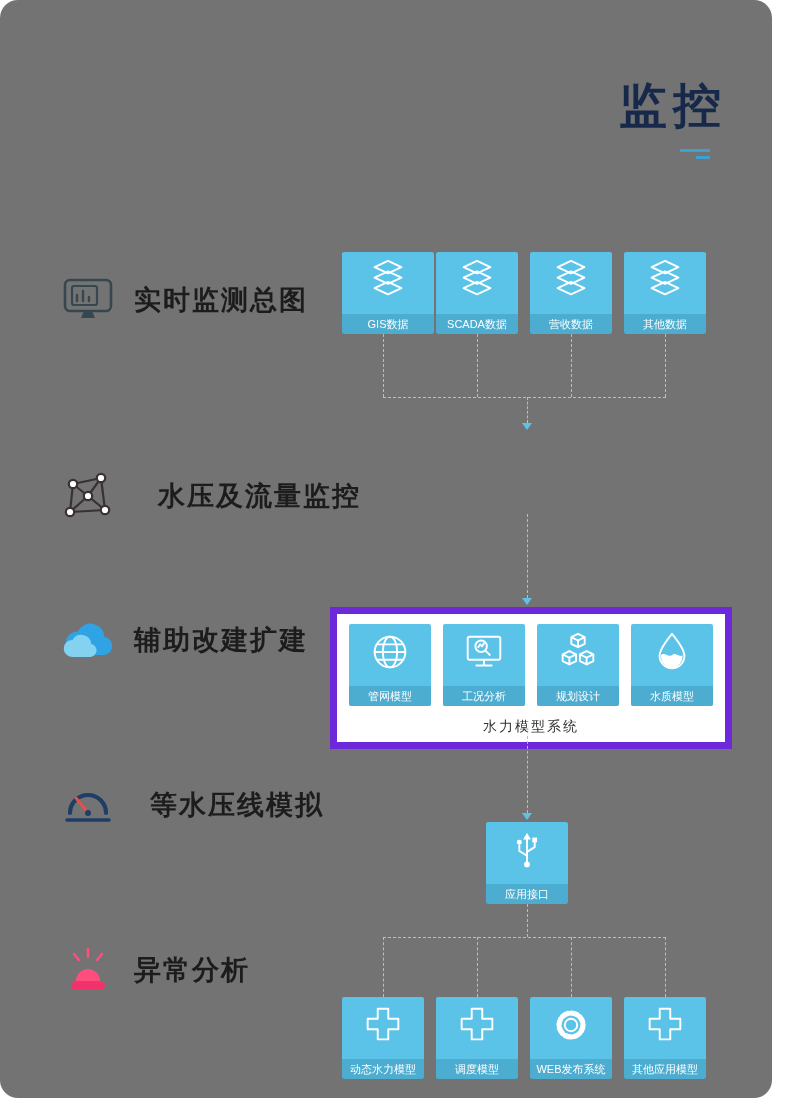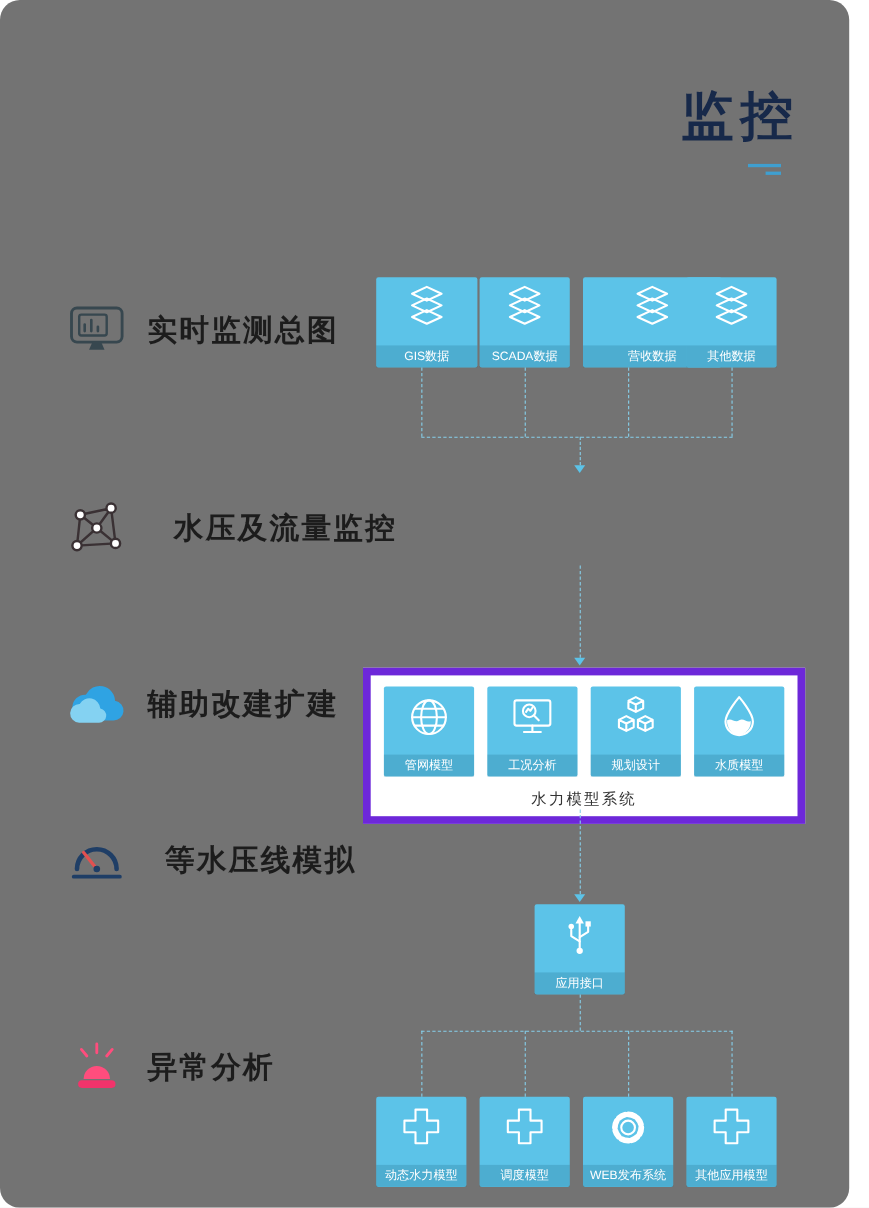--- a/index.html
+++ b/index.html
@@ -52,21 +52,21 @@
       <svg viewBox="0 0 56 56">
         <rect x="5" y="8" width="46" height="31" rx="5" fill="none" stroke="#37474f" stroke-width="2.6"></rect>
         <rect x="12" y="14" width="25" height="19" rx="2" fill="none" stroke="#37474f" stroke-width="2.2"></rect>
         <path d="M17 29v-6M23 29v-10M29 29v-4" stroke="#37474f" stroke-width="2.4" stroke-linecap="round" fill="none"></path>
         <path d="M24 39l-3 7h14l-3-7z" fill="#37474f"></path>
       </svg>
     </span>
     <span class="ftext">实时监测总图</span>
   </div>
 
-  <div class="feature" style="top:452px;gap:42px;">
+  <div class="feature" style="top:468px;gap:42px;">
     <span class="ficon">
       <svg viewBox="0 0 56 56" stroke="#3a3134" stroke-width="2.2" fill="none" stroke-linecap="round">
         <path d="M13 16L41 10M13 16L28 28M41 10L28 28M28 28L10 44M28 28L45 42M10 44L45 42M13 16L10 44M41 10L45 42"></path>
         <circle cx="13" cy="16" r="4.2" fill="#fff"></circle>
         <circle cx="41" cy="10" r="4.2" fill="#fff"></circle>
         <circle cx="28" cy="28" r="4.2" fill="#fff"></circle>
         <circle cx="10" cy="44" r="4.2" fill="#fff"></circle>
         <circle cx="45" cy="42" r="4.2" fill="#fff"></circle>
       </svg>
     </span>
@@ -76,21 +76,21 @@
   <div class="feature" style="top:612px;">
     <span class="ficon">
       <svg viewBox="0 0 56 56">
         <path d="M17 43h26a9 9 0 0 0 1.6-17.9A14 14 0 0 0 18 19.5 10.5 10.5 0 0 0 17 43z" fill="#2fa3e3"></path>
         <path d="M12 45h18a6.5 6.5 0 0 0 1.2-12.9A10 10 0 0 0 12.5 28 7.8 7.8 0 0 0 12 45z" fill="#84d2f2"></path>
       </svg>
     </span>
     <span class="ftext">辅助改建扩建</span>
   </div>
 
-  <div class="feature" style="top:754px;gap:34px;">
+  <div class="feature" style="top:777px;gap:34px;">
     <span class="ficon">
       <svg viewBox="0 0 56 56" fill="none" stroke-linecap="round">
         <path d="M10 36a18 18 0 0 1 36 0" stroke="#1f3e66" stroke-width="4.2"></path>
         <path d="M28 36L16 21" stroke="#e25050" stroke-width="3"></path>
         <circle cx="28" cy="36" r="3" fill="#1f3e66" stroke="none"></circle>
         <path d="M7 43h42" stroke="#1f3e66" stroke-width="3.4"></path>
       </svg>
     </span>
     <span class="ftext">等水压线模拟</span>
   </div>
@@ -115,21 +115,21 @@
     <div class="lbl">GIS数据</div>
   </div>
   <div class="node" style="left:436px;top:252px;">
     <svg viewBox="0 0 48 48" class="nicon">
       <path d="M24 4l14 6.5L24 17 10 10.5z"></path>
         <path d="M24 15l14 6.5L24 28 10 21.5z"></path>
         <path d="M24 26l14 6.5L24 39 10 32.5z"></path>
     </svg>
     <div class="lbl">SCADA数据</div>
   </div>
-  <div class="node" style="left:530px;top:252px;padding-left:44px;">
+  <div class="node" style="left:530px;top:252px;">
     <svg viewBox="0 0 48 48" class="nicon">
       <path d="M24 4l14 6.5L24 17 10 10.5z"></path>
         <path d="M24 15l14 6.5L24 28 10 21.5z"></path>
         <path d="M24 26l14 6.5L24 39 10 32.5z"></path>
     </svg>
     <div class="lbl">营收数据</div>
   </div>
   <div class="node" style="left:624px;top:252px;">
     <svg viewBox="0 0 48 48" class="nicon">
       <path d="M24 4l14 6.5L24 17 10 10.5z"></path>

